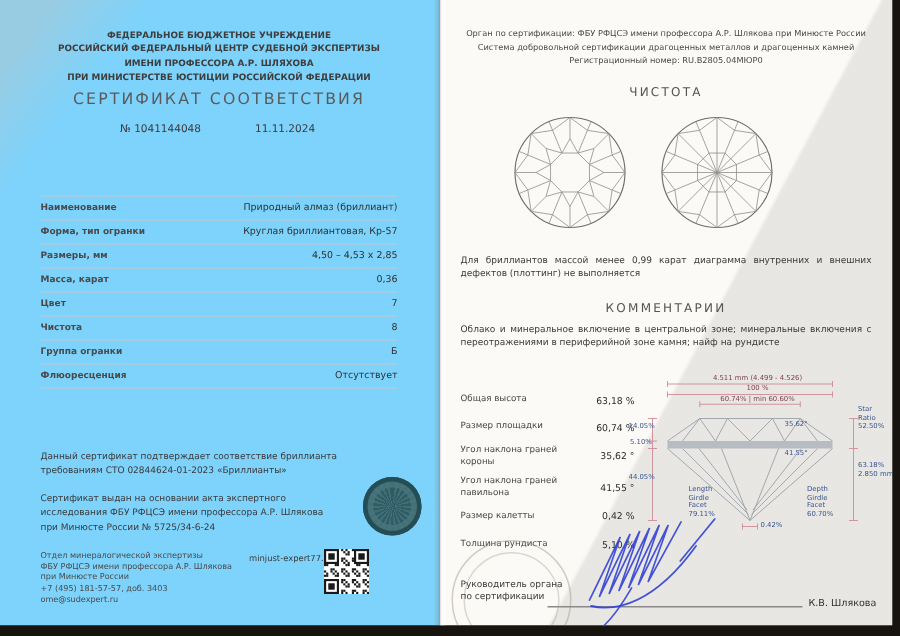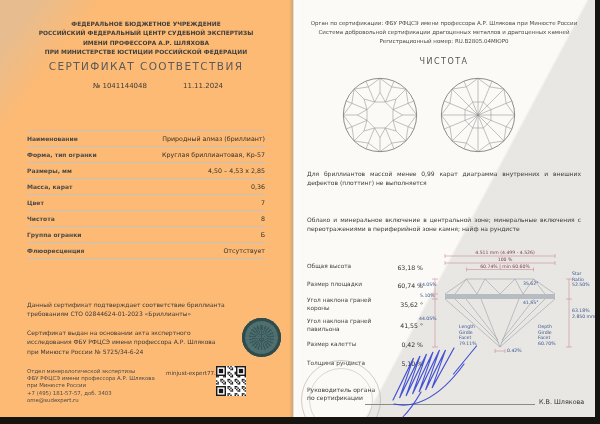--- a/index.html
+++ b/index.html
@@ -1,36 +1,36 @@
 <!DOCTYPE html>
 <html><head>
 <meta charset="utf-8">
 <style>
   html,body{margin:0;padding:0;background:#141210;}
   #canvas{position:relative;width:600px;height:424px;overflow:hidden;background:#141210;
           font-family:"DejaVu Sans",sans-serif;color:#3c3c3c;}
   .page{position:absolute;top:0;height:417px;}
-  #page-left{left:0;width:293px;background:#fdba74;}
+  #page-left{left:0;width:293px;background:#7dd3fc;}
   #page-left::before{content:"";position:absolute;inset:0;
       background:linear-gradient(128deg,rgba(196,193,187,.38) 0 6%,rgba(196,193,187,0) 17%);}
   #page-right{left:293px;width:302px;background:#fbfaf7;}
   #page-right::before{content:"";position:absolute;inset:0;
       background:linear-gradient(118deg,rgba(0,0,0,0) 56%,rgba(188,186,181,.30) 56.6%);}
   .fold{position:absolute;left:289px;top:0;width:9px;height:417px;
       background:linear-gradient(90deg,rgba(0,0,0,0),rgba(110,104,96,.28) 45%,rgba(255,255,255,.5) 62%,rgba(0,0,0,0));z-index:5;}
   .edge-bottom{position:absolute;left:0;top:417px;width:600px;height:7px;background:#17140f;}
   .edge-right{position:absolute;left:595px;top:0;width:5px;height:424px;background:#17140f;}
 
   .abs{position:absolute;}
   .ctr{text-align:center;}
 
   
   .lp-header{left:16px;top:20px;width:260px;font-size:5.9px;font-weight:600;line-height:1.58;color:#3e3e3e;}
   .lp-title{left:16px;top:60px;width:260px;font-size:10.5px;letter-spacing:1.4px;color:#5a5a5a;}
-  .lp-numrow{left:28px;top:82px;width:260px;display:flex;justify-content:center;gap:36px;font-size:7px;color:#3a3a3a;}
+  .lp-numrow{left:15px;top:82px;width:260px;display:flex;justify-content:center;gap:36px;font-size:7px;color:#3a3a3a;}
   .ltable{left:27px;top:130px;width:238px;border-top:1px solid #c3c3c3;}
   .lrow{display:flex;justify-content:space-between;align-items:center;height:15px;border-bottom:1px solid #c3c3c3;}
   .lkey{font-size:6px;font-weight:700;color:#4a4a4a;}
   .lval{font-size:6.3px;color:#303030;}
   .stmt{left:27px;width:198px;font-size:6px;line-height:1.55;text-align:left;color:#3a3a3a;}
   .seal{left:242px;top:318px;width:39px;height:39px;border-radius:50%;
         background:repeating-conic-gradient(#2b5158 0 8deg,#3a666c 8deg 16deg);
         box-shadow:inset 0 0 0 3px rgba(27,62,68,.9), inset 0 0 0 7px rgba(70,110,115,.8), inset 0 0 6px rgba(0,0,0,.5);
         opacity:.92;}
   .lp-footer{left:27px;top:368px;width:140px;font-size:5.4px;line-height:1.34;color:#4a4a4a;}
@@ -349,20 +349,21 @@
         <line x1="64.92465386223851" y1="86.03130176794018" x2="83.23401871576772" y2="83.23401871576775"></line>
         <line x1="56.88830178257162" y1="66.62983158520316" x2="66.62983158520316" y2="56.88830178257161"></line>
         <line x1="50" y1="50" x2="83.23401871576772" y2="83.23401871576775"></line>
         <line x1="50" y1="50" x2="93.42233802803048" y2="67.9861213211592"></line>
         <line x1="83.23401871576772" y1="83.23401871576775" x2="86.03130176794019" y2="64.9246538622385"></line>
         <line x1="86.03130176794019" y1="64.9246538622385" x2="97" y2="50.000000000000014"></line>
         <line x1="66.62983158520316" y1="56.88830178257161" x2="66.62983158520316" y2="43.11169821742838"></line>
       </svg>
     <div class="abs note" style="top:169px">Для бриллиантов массой менее 0,99 карат диаграмма внутренних и внешних дефектов (плоттинг) не выполняется</div>
 
+    <div class="abs sec-h ctr" style="top:201px">КОММЕНТАРИИ</div>
     <div class="abs note" style="top:215px">Облако и минеральное включение в центральной зоне; минеральные включения с переотражениями в периферийной зоне камня; найф на рундисте</div>
 
     <div class="abs ptable">
       <div class="prow" style="height:18px">
           <span class="pkey">Общая высота</span>
           <span class="pval">63,18 %</span>
         </div>
       <div class="prow" style="height:18px">
           <span class="pkey">Размер площадки</span>
           <span class="pval">60,74 %</span>

